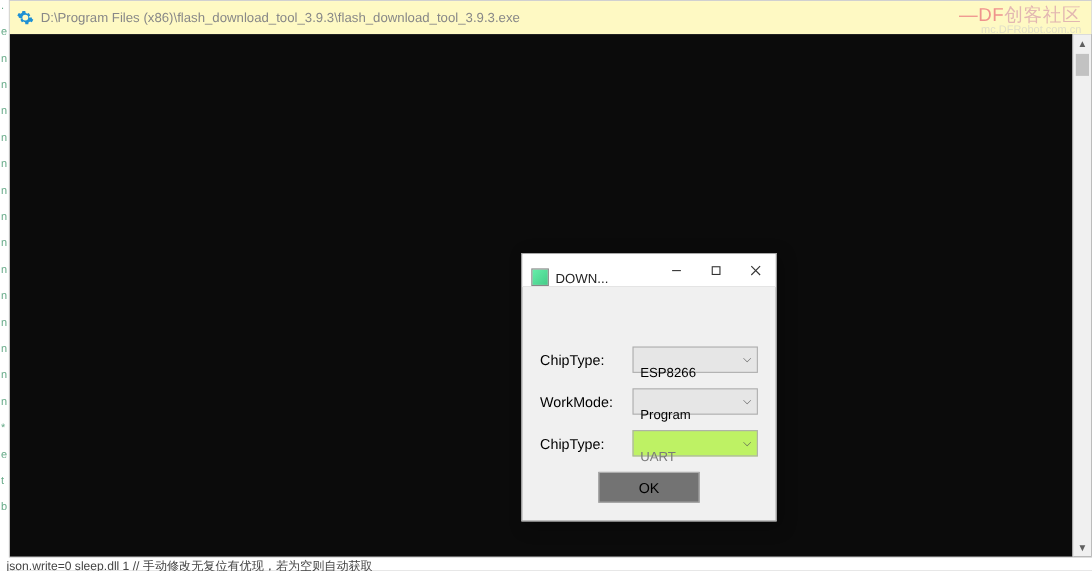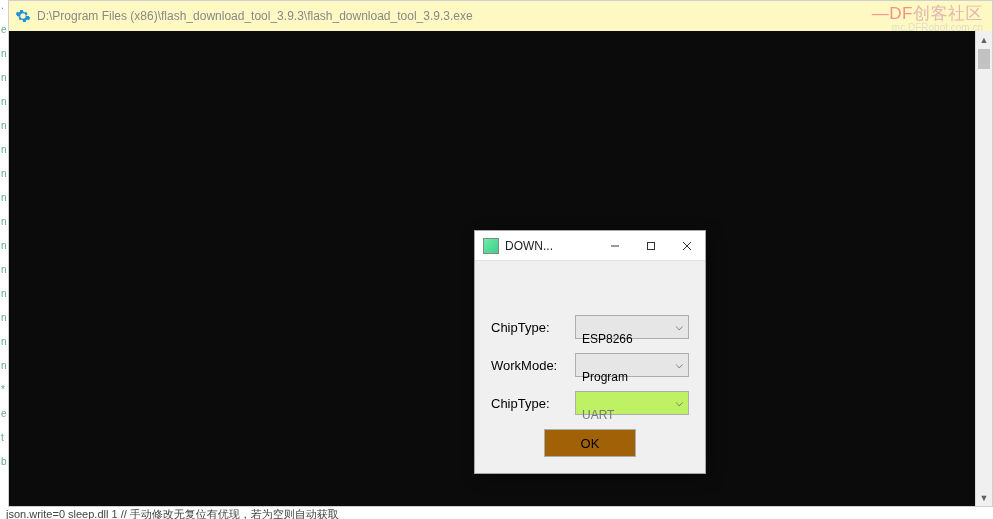--- a/index.html
+++ b/index.html
@@ -62,21 +62,21 @@
   }
 
   
   .dialog {
     position: absolute; left: 474px; top: 230px; width: 232px;
     background: #f0f0f0; border: 1px solid #a7a7a7;
     box-shadow: 4px 4px 14px rgba(0,0,0,0.35);
   }
   .dialog-titlebar {
     height: 30px; background: #fff;
-    display: flex; align-items: center;
+    display: flex; align-items: flex-end;
     border-bottom: 1px solid #e4e4e4;
   }
   .dialog-titlebar .appicon {
     width: 16px; height: 16px; margin: 0 6px 0 8px;
     background: linear-gradient(135deg,#6ea 0%,#4c8 100%);
     border:1px solid #888;
   }
   .dialog-titlebar .title {
     flex: 1; font-size: 12px; color: #222;
     white-space: nowrap; overflow: hidden; text-overflow: ellipsis;
@@ -103,21 +103,21 @@
     padding: 16px 20px 0 6px; appearance: none;
     font-family: inherit; color: #000;
   }
   .combo .fake.disabled { color: #7a7a7a; background: #bef264; }
   .combo .chev {
     position: absolute; right: 6px; top: 50%; transform: translateY(-50%);
     pointer-events: none; color: #555; font-size: 10px;
   }
   .ok-row { display: flex; justify-content: center; margin-top: 6px; }
   .ok-btn {
-    width: 92px; height: 28px; background: #a16207;
+    width: 92px; height: 28px; background: #737373;
     border: 1px solid #adadad; font-size: 13px; cursor: pointer;
     font-family: inherit;
   }
 
   
   .bottom-strip {
     position: absolute; left: 6px; right: 6px; bottom: -2px; height: 14px;
     color: #444; font-size: 11px; white-space: nowrap; overflow: hidden;
   }
 </style>

